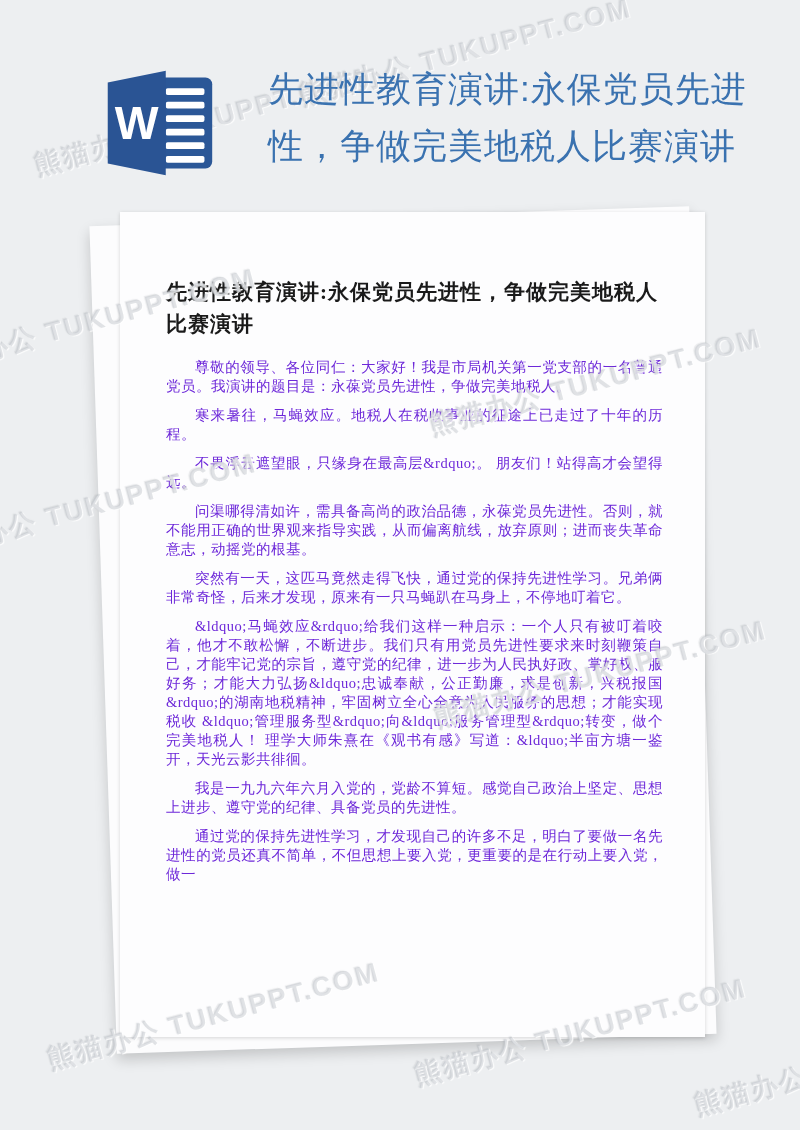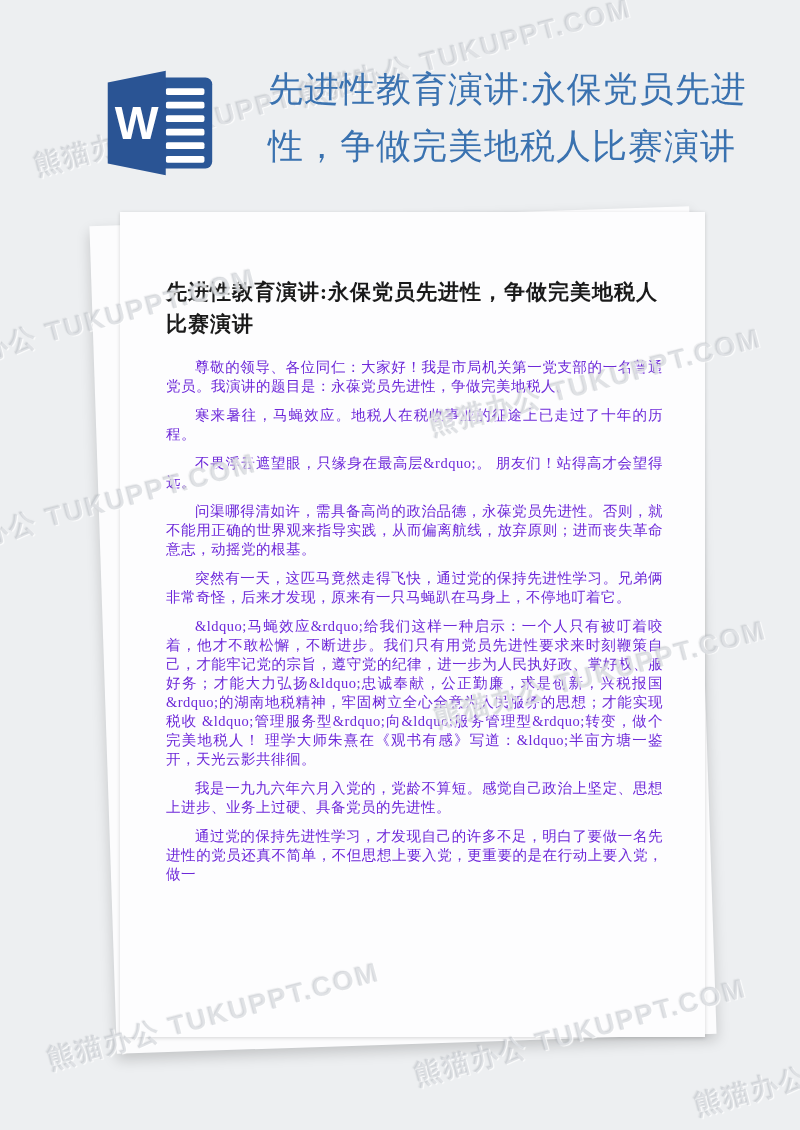--- a/index.html
+++ b/index.html
@@ -101,19 +101,19 @@
 
   <div class="page">
     <h1 class="doc-title">先进性教育演讲:永保党员先进性，争做完美地税人比赛演讲</h1>
     <div class="doc-body">
       <p>尊敬的领导、各位同仁：大家好！我是市局机关第一党支部的一名普通党员。我演讲的题目是：永葆党员先进性，争做完美地税人。</p>
       <p>寒来暑往，马蝇效应。地税人在税收事业的征途上已走过了十年的历程。</p>
       <p>不畏浮云遮望眼，只缘身在最高层&amp;rdquo;。 朋友们！站得高才会望得远。</p>
       <p>问渠哪得清如许，需具备高尚的政治品德，永葆党员先进性。否则，就不能用正确的世界观来指导实践，从而偏离航线，放弃原则；进而丧失革命意志，动摇党的根基。</p>
       <p>突然有一天，这匹马竟然走得飞快，通过党的保持先进性学习。兄弟俩非常奇怪，后来才发现，原来有一只马蝇趴在马身上，不停地叮着它。</p>
       <p>&amp;ldquo;马蝇效应&amp;rdquo;给我们这样一种启示：一个人只有被叮着咬着，他才不敢松懈，不断进步。我们只有用党员先进性要求来时刻鞭策自己，才能牢记党的宗旨，遵守党的纪律，进一步为人民执好政、掌好权、服好务；才能大力弘扬&amp;ldquo;忠诚奉献，公正勤廉，求是创新，兴税报国&amp;rdquo;的湖南地税精神，牢固树立全心全意为人民服务的思想；才能实现税收 &amp;ldquo;管理服务型&amp;rdquo;向&amp;ldquo;服务管理型&amp;rdquo;转变，做个完美地税人！ 理学大师朱熹在《观书有感》写道：&amp;ldquo;半亩方塘一鉴开，天光云影共徘徊。</p>
-      <p>我是一九九六年六月入党的，党龄不算短。感觉自己政治上坚定、思想上进步、业务上过硬、具备党员的先进性。</p>
+      <p>我是一九九六年六月入党的，党龄不算短。感觉自己政治上坚定、思想上进步、遵守党的纪律、具备党员的先进性。</p>
       <p>通过党的保持先进性学习，才发现自己的许多不足，明白了要做一名先进性的党员还真不简单，不但思想上要入党，更重要的是在行动上要入党，做一</p>
     </div>
 
   </div>
 
 </div>
 
 </body></html>

